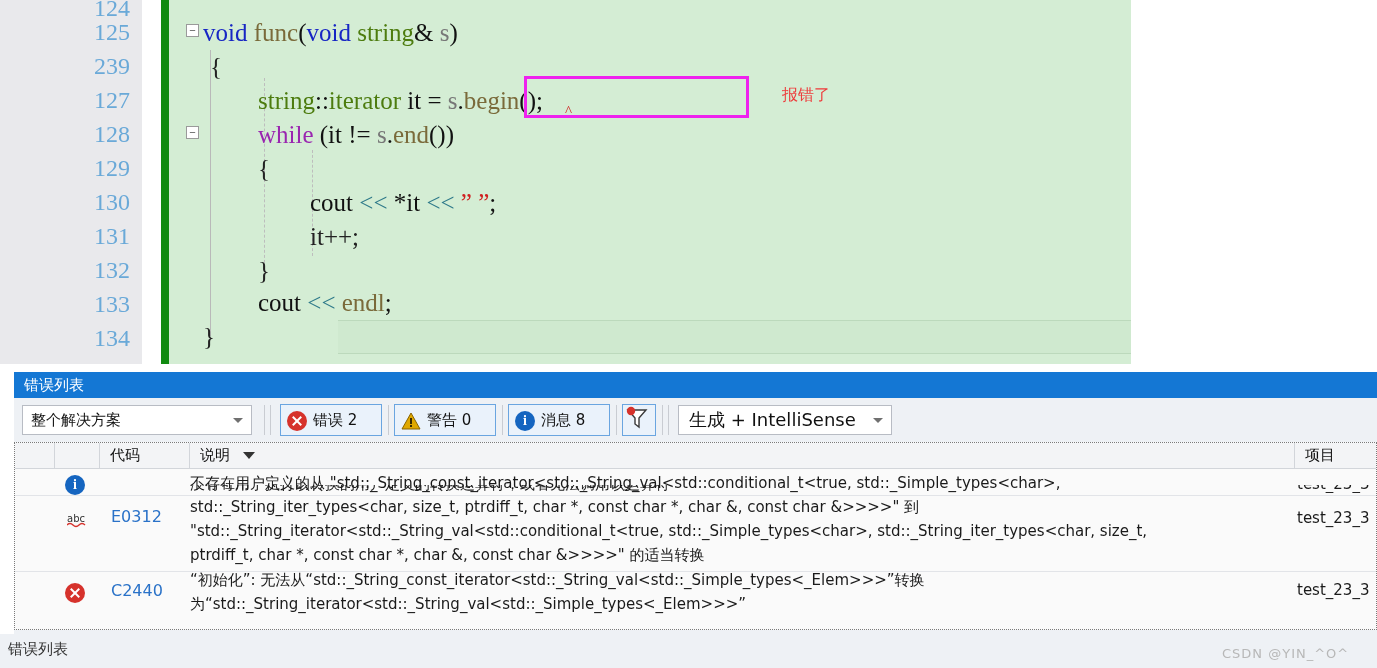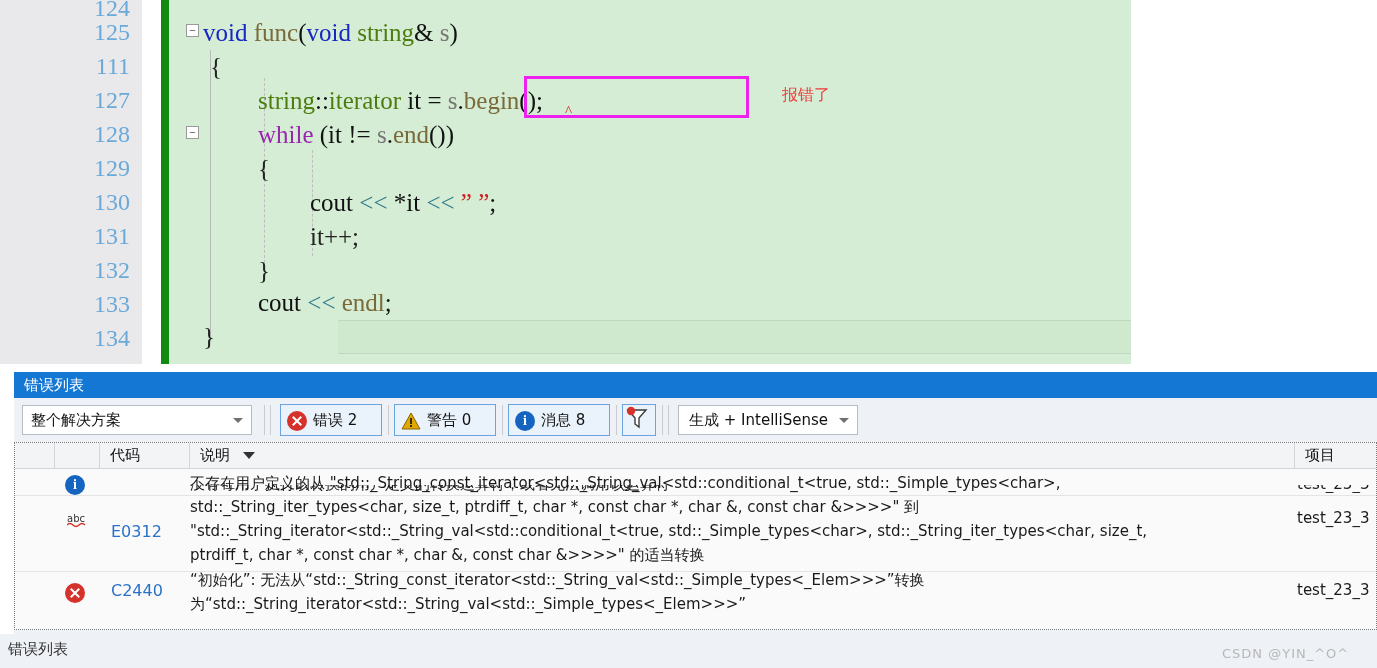--- a/index.html
+++ b/index.html
@@ -78,22 +78,22 @@
     position:absolute;top:6px;height:32px;border:1px solid #6aa5e0;background:#eaf2fb;
     box-sizing:border-box;font-size:15px;line-height:30px;color:#111;
     font-family:"DejaVu Sans","Liberation Sans",sans-serif;white-space:nowrap;
   }
   .tb-btn .lbl{position:absolute;left:32px;top:0;}
   .ic{position:absolute;left:6px;top:6px;width:20px;height:20px;}
   .filter-btn{
     position:absolute;top:6px;width:34px;height:32px;border:1px solid #6aa5e0;background:#eaf2fb;box-sizing:border-box;
   }
   .build-select{
-    position:absolute;top:7px;width:180px;height:30px;background:#fff;border:1px solid #b8bcc4;
-    box-sizing:border-box;font-size:15px;line-height:28px;padding-left:10px;color:#111;
+    position:absolute;top:7px;width:214px;height:30px;background:#fff;border:1px solid #b8bcc4;
+    box-sizing:border-box;font-size:18px;line-height:28px;padding-left:10px;color:#111;
     font-family:"DejaVu Sans","Liberation Sans",sans-serif;
   }
   .grid-wrap{position:absolute;left:14px;top:78px;width:1363px;height:188px;background:#fafafa;border:1px dotted #7a7a7a;box-sizing:border-box;}
   .hdr{position:absolute;left:0;top:0;width:1361px;height:26px;background:#f3f4f6;border-bottom:1px solid #d2d5da;box-sizing:border-box;}
   .hcell{position:absolute;top:0;height:25px;line-height:25px;font-size:15px;color:#111;border-right:1px solid #d2d5da;box-sizing:border-box;padding-left:10px;
     font-family:"DejaVu Sans","Liberation Sans",sans-serif;}
   .sortarrow{position:absolute;width:0;height:0;border-left:6px solid transparent;border-right:6px solid transparent;border-top:7px solid #333;}
   .rowsep{position:absolute;left:0;width:1361px;height:1px;background:#e2e4e8;}
   .cell-desc{position:absolute;font-size:15px;color:#1a1a1a;white-space:nowrap;
     font-family:"DejaVu Sans","Liberation Sans",sans-serif;}
@@ -114,21 +114,21 @@
   .abcico{position:absolute;font-size:12px;color:#404040;font-family:"DejaVu Sans",sans-serif;}
 </style>
 </head>
 <body>
 
 <div id="editor">
   <div class="ed-leftstrip"></div>
   <div class="ed-gutter">
     <div class="ln" style="top:-4px;">124</div>
     <div class="ln" style="top:20px;">125</div>
-    <div class="ln" style="top:54px;">111</div>
+    <div class="ln" style="top:54px;">239</div>
     <div class="ln" style="top:88px;">127</div>
     <div class="ln" style="top:122px;">128</div>
     <div class="ln" style="top:156px;">129</div>
     <div class="ln" style="top:190px;">130</div>
     <div class="ln" style="top:224px;">131</div>
     <div class="ln" style="top:258px;">132</div>
     <div class="ln" style="top:292px;">133</div>
     <div class="ln" style="top:326px;">134</div>
   </div>
   <div class="ed-changebar"></div>
@@ -248,21 +248,21 @@
 
     <div class="rowsep" style="top:52px;"></div>
 
     <div>
       <div class="abcico" style="left:52px;top:68px;">
         <svg width="24" height="18" viewBox="0 0 24 18">
             <text x="0" y="11" font-size="10" font-family="DejaVu Sans" fill="#333">abc</text>
             <path d="M0 14 q3 -3 6 0 q3 3 6 0 q3 -3 6 0" stroke="#d6322c" stroke-width="1.4" fill="none"></path>
           </svg>
       </div>
-      <div class="cell-code" style="left:96px;top:79px;">E0312</div>
+      <div class="cell-code" style="left:96px;top:64px;">E0312</div>
       <div class="cell-desc" style="left:175px;top:31px;">不存在用户定义的从 "std::_String_const_iterator&lt;std::_String_val&lt;std::conditional_t&lt;true, std::_Simple_types&lt;char&gt;,</div>
       <div class="cell-desc" style="left:175px;top:55px;">std::_String_iter_types&lt;char, size_t, ptrdiff_t, char *, const char *, char &amp;, const char &amp;&gt;&gt;&gt;&gt;" 到</div>
       <div class="cell-desc" style="left:175px;top:79px;">"std::_String_iterator&lt;std::_String_val&lt;std::conditional_t&lt;true, std::_Simple_types&lt;char&gt;, std::_String_iter_types&lt;char, size_t,</div>
       <div class="cell-desc" style="left:175px;top:103px;">ptrdiff_t, char *, const char *, char &amp;, const char &amp;&gt;&gt;&gt;&gt;" 的适当转换</div>
       <div class="cell-proj" style="left:1282px;top:66px;">test_23_3</div>
     </div>
 
     <div class="rowsep" style="top:128px;"></div>
 
     <div>

